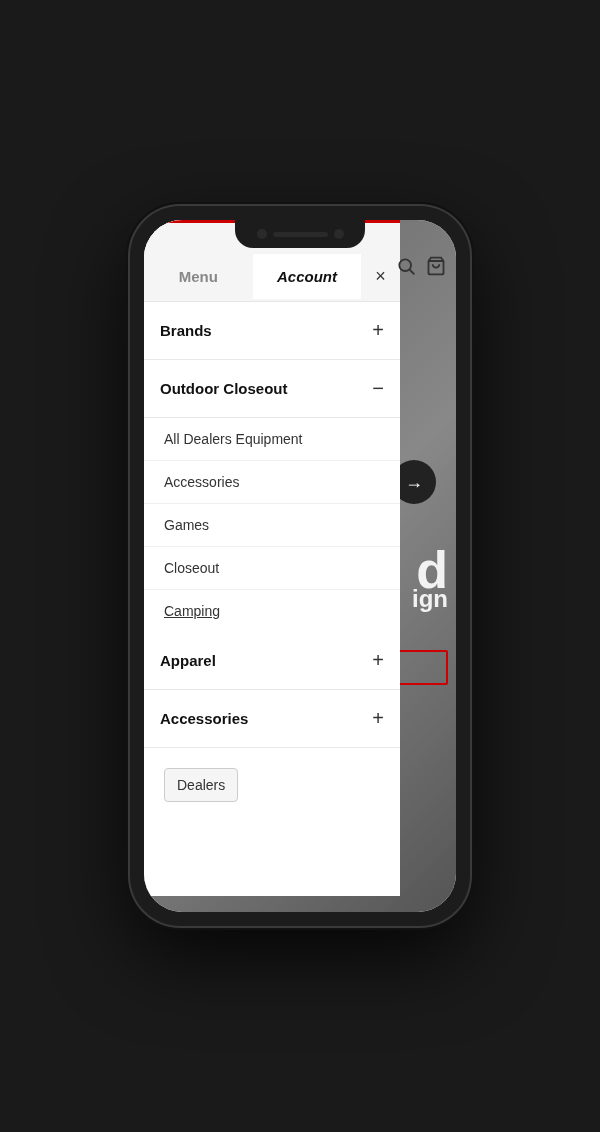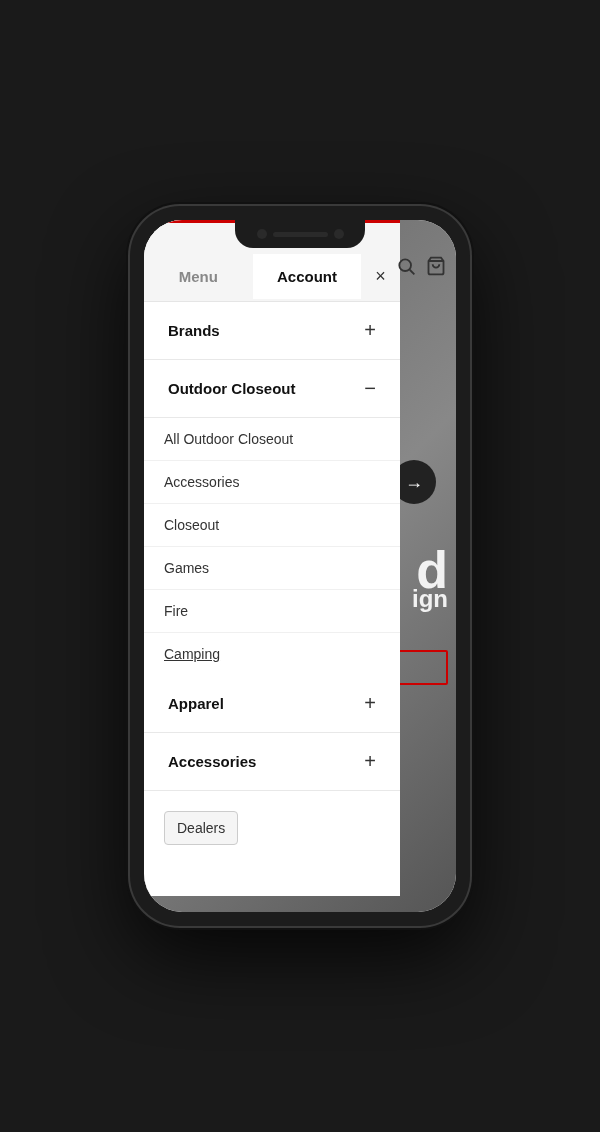--- a/index.html
+++ b/index.html
@@ -191,41 +191,42 @@
       font-weight: 600;
       color: #888;
       cursor: pointer;
       background: transparent;
     }
 
     .header-tab.active {
       color: #111;
       background: #fff;
       border-bottom: none;
+      font-style: italic;
     }
 
     .header-close {
       padding: 14px 14px;
       font-size: 18px;
       color: #333;
       cursor: pointer;
       font-weight: 400;
     }
 
     
     .menu-content {
       overflow-y: auto;
       height: calc(100% - 74px);
     }
 
     .menu-item {
       display: flex;
       align-items: center;
       justify-content: space-between;
-      padding: 17px 24px;
+      padding: 17px 16px;
       border-bottom: 1px solid #e8e8e8;
       cursor: pointer;
     }
 
     .menu-item-label {
       font-size: 15px;
       font-weight: 700;
       color: #111;
     }
 
@@ -327,25 +328,24 @@
           <span class="menu-item-label">Brands</span>
           <span class="menu-item-icon">+</span>
         </div>
 
         <div class="menu-item">
           <span class="menu-item-label">Outdoor Closeout</span>
           <span class="menu-item-icon">−</span>
         </div>
 
         <div class="sub-items">
-          <div class="sub-item">All Outdoor Closeout</div>
+          <div class="sub-item">All Dealers Equipment</div>
           <div class="sub-item">Accessories</div>
+          <div class="sub-item">Games</div>
           <div class="sub-item">Closeout</div>
-          <div class="sub-item">Games</div>
-          <div class="sub-item">Fire</div>
           <div class="sub-item">Camping</div>
         </div>
 
         <div class="menu-item">
           <span class="menu-item-label">Apparel</span>
           <span class="menu-item-icon">+</span>
         </div>
 
         <div class="menu-item">
           <span class="menu-item-label">Accessories</span>

